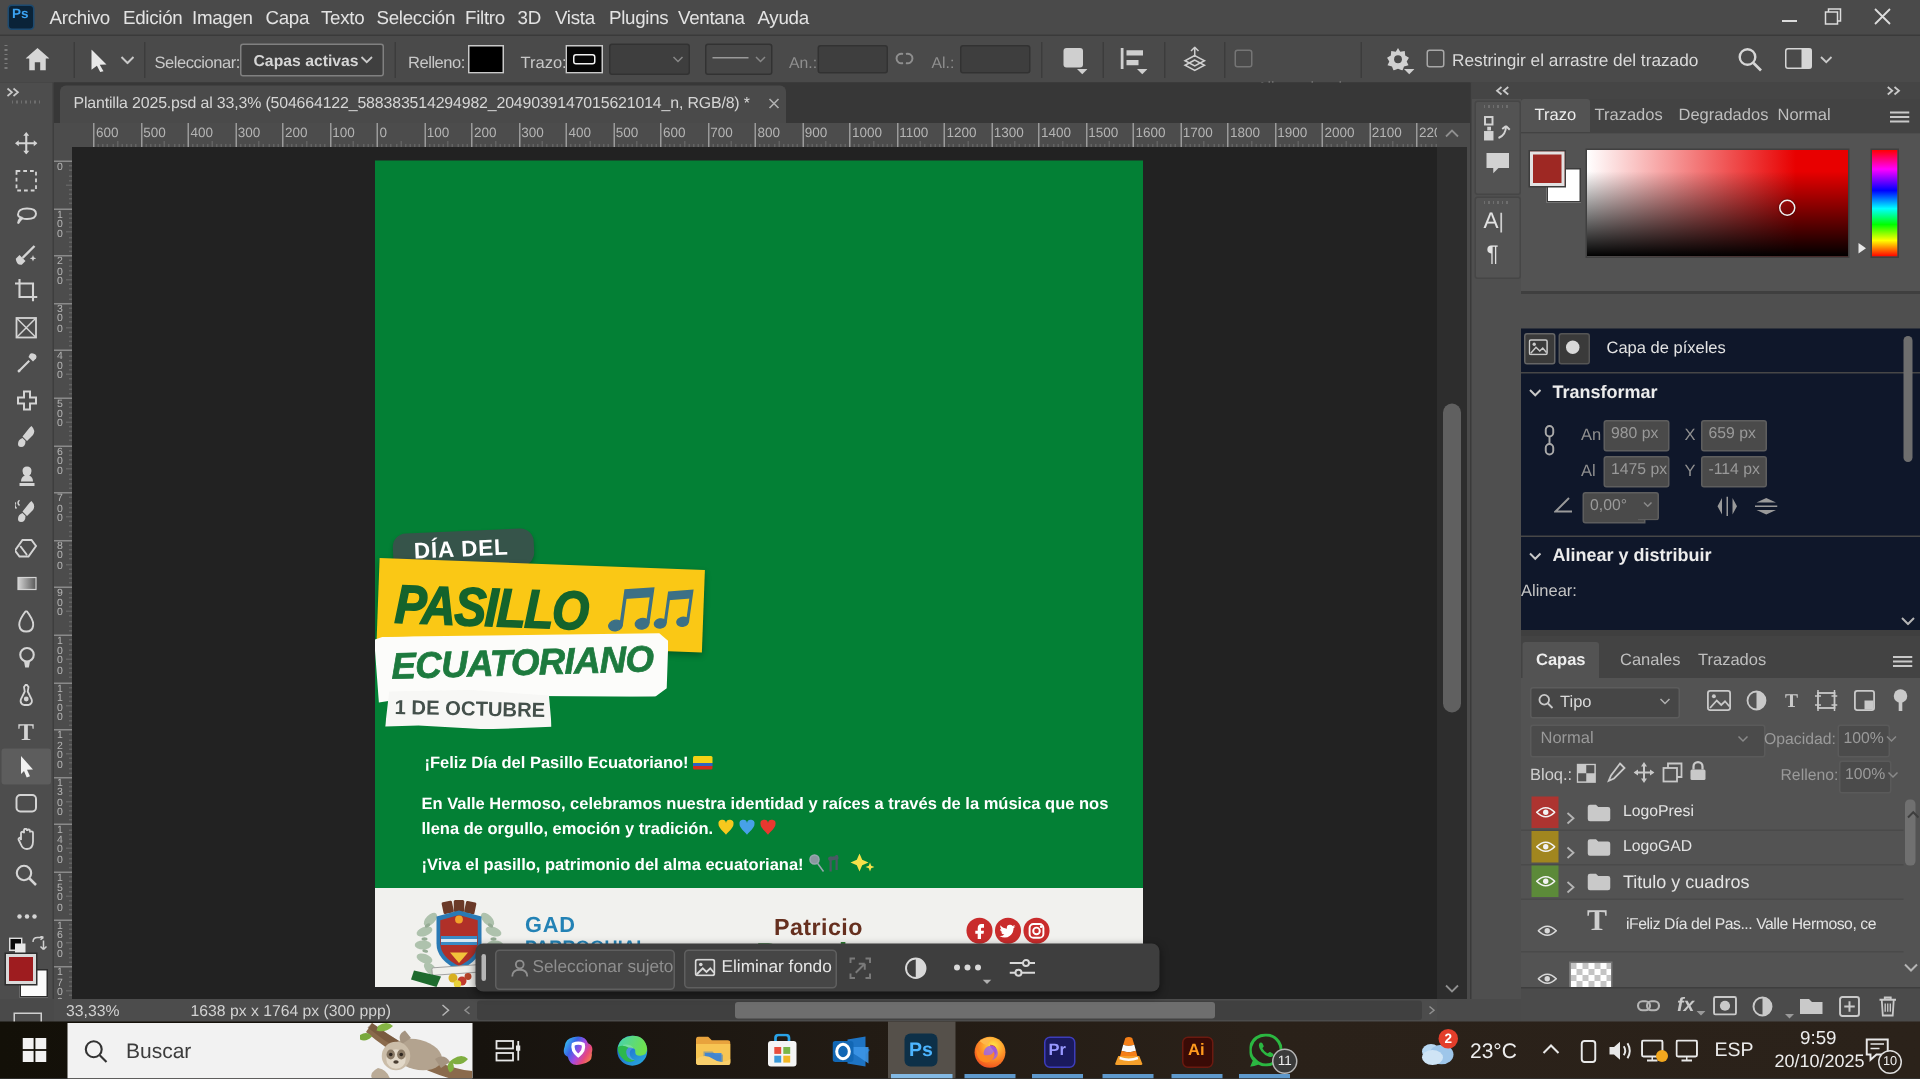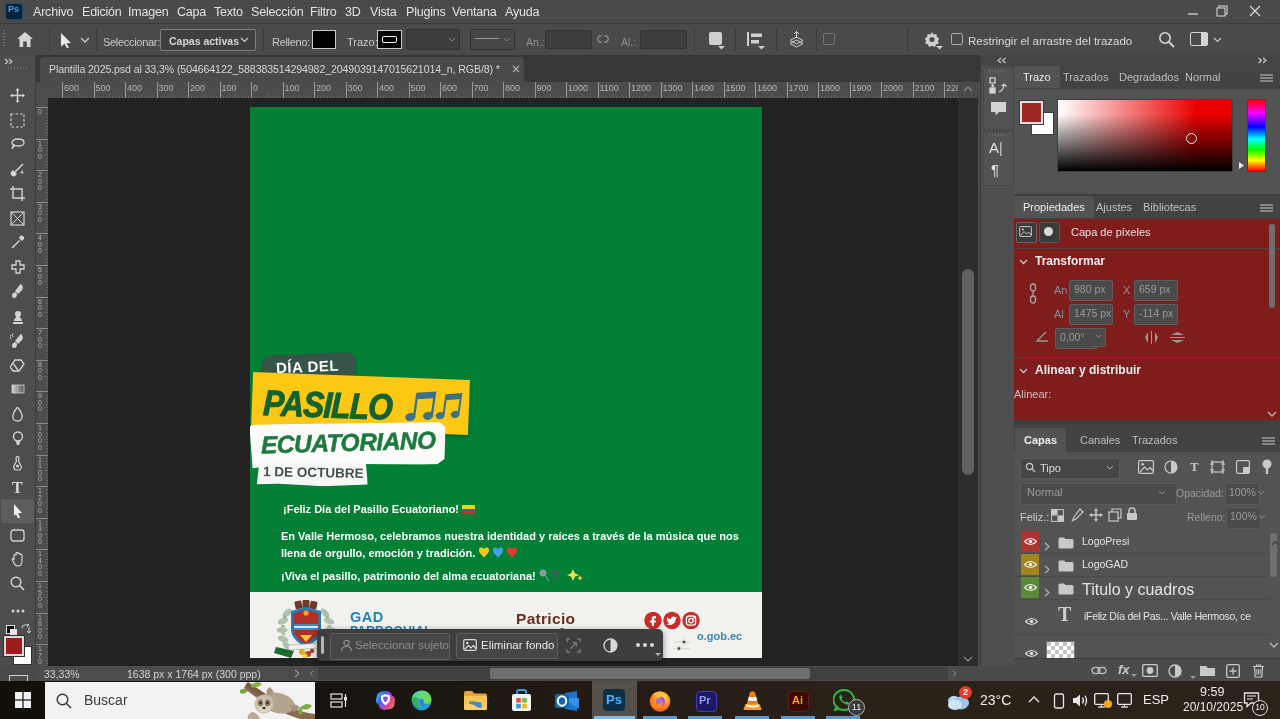--- a/index.html
+++ b/index.html
@@ -935,21 +935,21 @@
       <circle cx="47" cy="9.5" r="8.7" fill="#c92c2c"></circle>
     <path d="M10.2 5 H12 V7.5 H10.5 Q10 7.5 10 8.2 V9.5 H12 L11.7 11.5 H10 V15 H7.8 V11.5 H6.2 V9.5 H7.8 V8 Q7.8 5 10.2 5 Z" fill="#fff"></path>
     <path d="M33 6.5 Q32.2 6.9 31.6 7 Q32.4 6.4 32.6 5.7 Q31.8 6.1 31.1 6.3 Q30.4 5.5 29.3 5.5 Q27.2 5.5 27.2 7.6 L27.3 8.1 Q24.6 8 23 5.9 Q22.3 7.4 23.6 8.6 L22.7 8.3 Q22.7 9.9 24.3 10.5 L23.4 10.6 Q24 11.9 25.6 12 Q24.2 13.2 22.3 13 Q26.3 15.2 29.3 12.8 Q31.7 10.8 31.7 7.8 Q32.5 7.2 33 6.5 Z" fill="#fff"></path>
     <rect x="42.4" y="5" width="9.2" height="9.2" rx="2.6" fill="none" stroke="#fff" stroke-width="1.3"></rect>
     <circle cx="47" cy="9.6" r="2.2" fill="none" stroke="#fff" stroke-width="1.3"></circle>
     <circle cx="50.1" cy="6.8" r="0.9" fill="#fff"></circle>
   </svg>
   <div class="a" style="left:447px;top:523px;font-size:11px;font-weight:bold;color:#3488bb">o.gob.ec</div>
 </div>
 
-<div class="a" style="left:317px;top:629px;width:346px;height:32px;background:#3e3e3e;border-radius:5px;box-shadow:0 2px 6px rgba(0,0,0,0.45)">
+<div class="a" style="left:317px;top:629px;width:456px;height:32px;background:#3e3e3e;border-radius:5px;box-shadow:0 2px 6px rgba(0,0,0,0.45)">
   <div class="a" style="left:4px;top:7px;width:3px;height:18px;background:#b5b5b5;border-radius:2px"></div>
   <div class="a" style="left:13px;top:4px;width:118px;height:25px;background:#464646;border:1px solid #5f5f5f;border-radius:3px"></div>
   <svg class="a" style="left:23px;top:10px" width="13" height="13" viewBox="0 0 13 13">
       <circle cx="6.5" cy="4" r="2.6" fill="none" stroke="#8f8f8f" stroke-width="1.2"></circle>
       <path d="M1.5 12 Q1.5 7.5 6.5 7.5 Q11.5 7.5 11.5 12" fill="none" stroke="#8f8f8f" stroke-width="1.2"></path>
     </svg>
   <span class="a" style="left:38px;top:10px;font-size:11.5px;color:#8f8f8f">Seleccionar sujeto</span>
   <div class="a" style="left:139px;top:4px;width:100px;height:24px;background:#464646;border:1px solid #5f5f5f;border-radius:3px"></div>
   <svg class="a" style="left:146px;top:10px" width="14" height="12" viewBox="0 0 14 12">
       <rect x="0.7" y="0.7" width="12.6" height="10.6" rx="1.5" fill="none" stroke="#d9d9d9" stroke-width="1.2"></rect>
@@ -1028,29 +1028,21 @@
     <div class="a" style="left:6px;top:12px;width:19px;height:19px;background:#9e2823;border:2px solid #e2e2e2;box-shadow:0 0 0 1px #3c3c3c"></div>
     <div class="a" style="left:43px;top:10px;width:174px;height:71px;border:1px solid #404040;background:linear-gradient(to top,#000,rgba(0,0,0,0) 80%),linear-gradient(to right,#ffffff,#e80000 80%)"></div>
     <div class="a" style="left:172px;top:44px;width:9px;height:9px;border:1.5px solid #f0f0f0;border-radius:50%;box-shadow:0 0 1px #000"></div>
     <div class="a" style="left:233px;top:10px;width:17px;height:71px;border:1px solid #404040;background:linear-gradient(to bottom,#ff0000,#ff00ff 18%,#0000ff 38%,#00ffff 55%,#00ff00 70%,#ffff00 85%,#ff0000)"></div>
     <svg class="a" style="left:224px;top:72px" width="7" height="9" viewBox="0 0 7 9">
         <path d="M1 1 L6 4.5 L1 8 Z" fill="#e8e8e8"></path>
       </svg>
   </div>
 
   <div class="a" style="left:33px;top:139px;width:267px;height:2px;background:#3f3f3f"></div>
-  <div class="a" style="left:33px;top:141px;width:267px;height:23px;background:#434343">
-    <div class="ptab on" style="left:0px">Propiedades</div>
-    <div class="ptab" style="left:73px">Ajustes</div>
-    <div class="ptab" style="left:120px">Bibliotecas</div>
-    <svg class="a" style="left:246px;top:8px" width="13" height="8" viewBox="0 0 13 8">
-        <path d="M0 1 H13 M0 4 H13 M0 7 H13" stroke="#c9c9c9" stroke-width="1.2"></path>
-      </svg>
-  </div>
-  <div class="a" style="left:33px;top:164px;width:267px;height:201px;background:#7f1d1d">
+  <div class="a" style="left:33px;top:164px;width:267px;height:201px;background:#0f172a">
     <div class="a" style="left:2px;top:3px;width:19px;height:19px;background:#3a3a3a;border:1px solid #666;border-radius:2px"></div>
     <svg class="a" style="left:5px;top:7px" width="13" height="11" viewBox="0 0 13 11">
         <rect x="0.6" y="0.6" width="11.8" height="9.8" rx="1" fill="none" stroke="#c9c9c9"></rect>
         <circle cx="3.8" cy="3.5" r="1.1" fill="#c9c9c9"></circle>
         <path d="M1.5 9.5 L5 5.5 L7.5 8 L9.5 6 L12 9" stroke="#c9c9c9" fill="none"></path>
       </svg>
     <div class="a" style="left:25px;top:3px;width:19px;height:19px;background:#3a3a3a;border:1px solid #555;border-radius:2px"></div>
     <div class="a" style="left:30px;top:8px;width:9px;height:9px;background:#d9d9d9;border-radius:50%"></div>
     <div class="a" style="left:57px;top:7px;font-size:11px;color:#e3e3e3">Capa de píxeles</div>
     <div class="a" style="left:0;top:29px;width:267px;height:1px;background:#474747"></div>
@@ -1144,21 +1136,21 @@
       </svg>
     <div class="a" style="left:6px;top:31px;width:149px;height:18px;background:#4b4b4b;border:1px solid #5a5a5a;border-radius:2px;font-size:11px;color:#9a9a9a;padding:2px 0 0 6px">Normal</div>
     <svg class="a" style="left:144px;top:38px" width="8" height="5" viewBox="0 0 8 5">
         <path d="M1 1 L4 4 L7 1" stroke="#8a8a8a" fill="none"></path>
       </svg>
     <span class="a" style="left:162px;top:35px;font-size:10.5px;color:#9a9a9a">Opacidad:</span>
     <div class="a" style="left:211px;top:31px;width:30px;height:18px;background:#4b4b4b;border:1px solid #5a5a5a;border-radius:2px;font-size:10.5px;color:#9a9a9a;padding:2px 0 0 3px">100%</div>
     <svg class="a" style="left:243px;top:38px" width="8" height="5" viewBox="0 0 8 5">
         <path d="M1 1 L4 4 L7 1" stroke="#8a8a8a" fill="none"></path>
       </svg>
-    <span class="a" style="left:6px;top:59px;font-size:11px;color:#cfcfcf">Feliz.:</span>
+    <span class="a" style="left:6px;top:59px;font-size:11px;color:#cfcfcf">Bloq.:</span>
     <svg class="a" style="left:37px;top:57px" width="13" height="13" viewBox="0 0 13 13">
         <rect x="0.6" y="0.6" width="11.8" height="11.8" fill="none" stroke="#c9c9c9"></rect>
         <path d="M0.6 0.6 H6.5 V6.5 H0.6 Z M6.5 6.5 H12.4 V12.4 H6.5 Z" fill="#c9c9c9"></path>
       </svg>
     <svg class="a" style="left:57px;top:56px" width="13" height="14" viewBox="0 0 13 14">
         <path d="M9 1 L12 4 L5 11 L1.5 12.5 L3 9 Z" fill="none" stroke="#c9c9c9" stroke-width="1.2"></path>
       </svg>
     <svg class="a" style="left:75px;top:56px" width="14" height="14" viewBox="0 0 14 14">
         <path d="M7 0 L9 3 H5 Z M7 14 L5 11 H9 Z M0 7 L3 5 V9 Z M14 7 L11 5 V9 Z" fill="#c9c9c9"></path>
         <path d="M7 2 V12 M2 7 H12" stroke="#c9c9c9" stroke-width="1.3"></path>
@@ -1213,21 +1205,21 @@
               <path d="M0.5 4.5 Q6.5 -1.5 12.5 4.5 Q6.5 10.5 0.5 4.5 Z" fill="none" stroke="#f2f2f2" stroke-width="1.1"></path>
               <circle cx="6.5" cy="4.5" r="1.8" fill="#f2f2f2"></circle>
             </svg>
           </div>
 <div class="a" style="left:30px;top:7px"><svg width="6" height="9" viewBox="0 0 6 9">
               <path d="M1 1 L5 4.5 L1 8" stroke="#b5b5b5" fill="none" stroke-width="1.2"></path>
             </svg></div>
 <div class="a" style="left:44px;top:5px"><svg width="16" height="12" viewBox="0 0 16 12">
               <path d="M0.5 2 Q0.5 0.5 2 0.5 H6 L7.5 2 H14 Q15.5 2 15.5 3.5 V10 Q15.5 11.5 14 11.5 H2 Q0.5 11.5 0.5 10 Z" fill="#c9c9c9"></path>
             </svg></div>
-<span class="a" style="left:68px;top:5px;font-size:16px;color:#e3e3e3">Titulo y cuadros</span>
+<span class="a" style="left:68px;top:5px;font-size:12px;color:#e3e3e3">Titulo y cuadros</span>
 </div>
 <div class="lay" style="top:147px;height:35px">
 <div class="a" style="left:11px;top:13px"><svg width="13" height="9" viewBox="0 0 13 9">
               <path d="M0.5 4.5 Q6.5 -1.5 12.5 4.5 Q6.5 10.5 0.5 4.5 Z" fill="none" stroke="#d8d8d8" stroke-width="1.1"></path>
               <circle cx="6.5" cy="4.5" r="1.8" fill="#d8d8d8"></circle>
             </svg></div>
 <div class="a" style="left:44px;top:4px;font-size:20px;font-weight:bold;color:#cfcfcf;font-family:'Liberation Serif',serif">T</div>
 <span class="a" style="left:70px;top:11px;font-size:10.5px;color:#e3e3e3;white-space:nowrap;letter-spacing:-0.3px">iFeliz Día del Pas... Valle Hermoso, ce</span>
 </div>
 <div class="lay" style="top:182px;height:24px;border-bottom:none">

